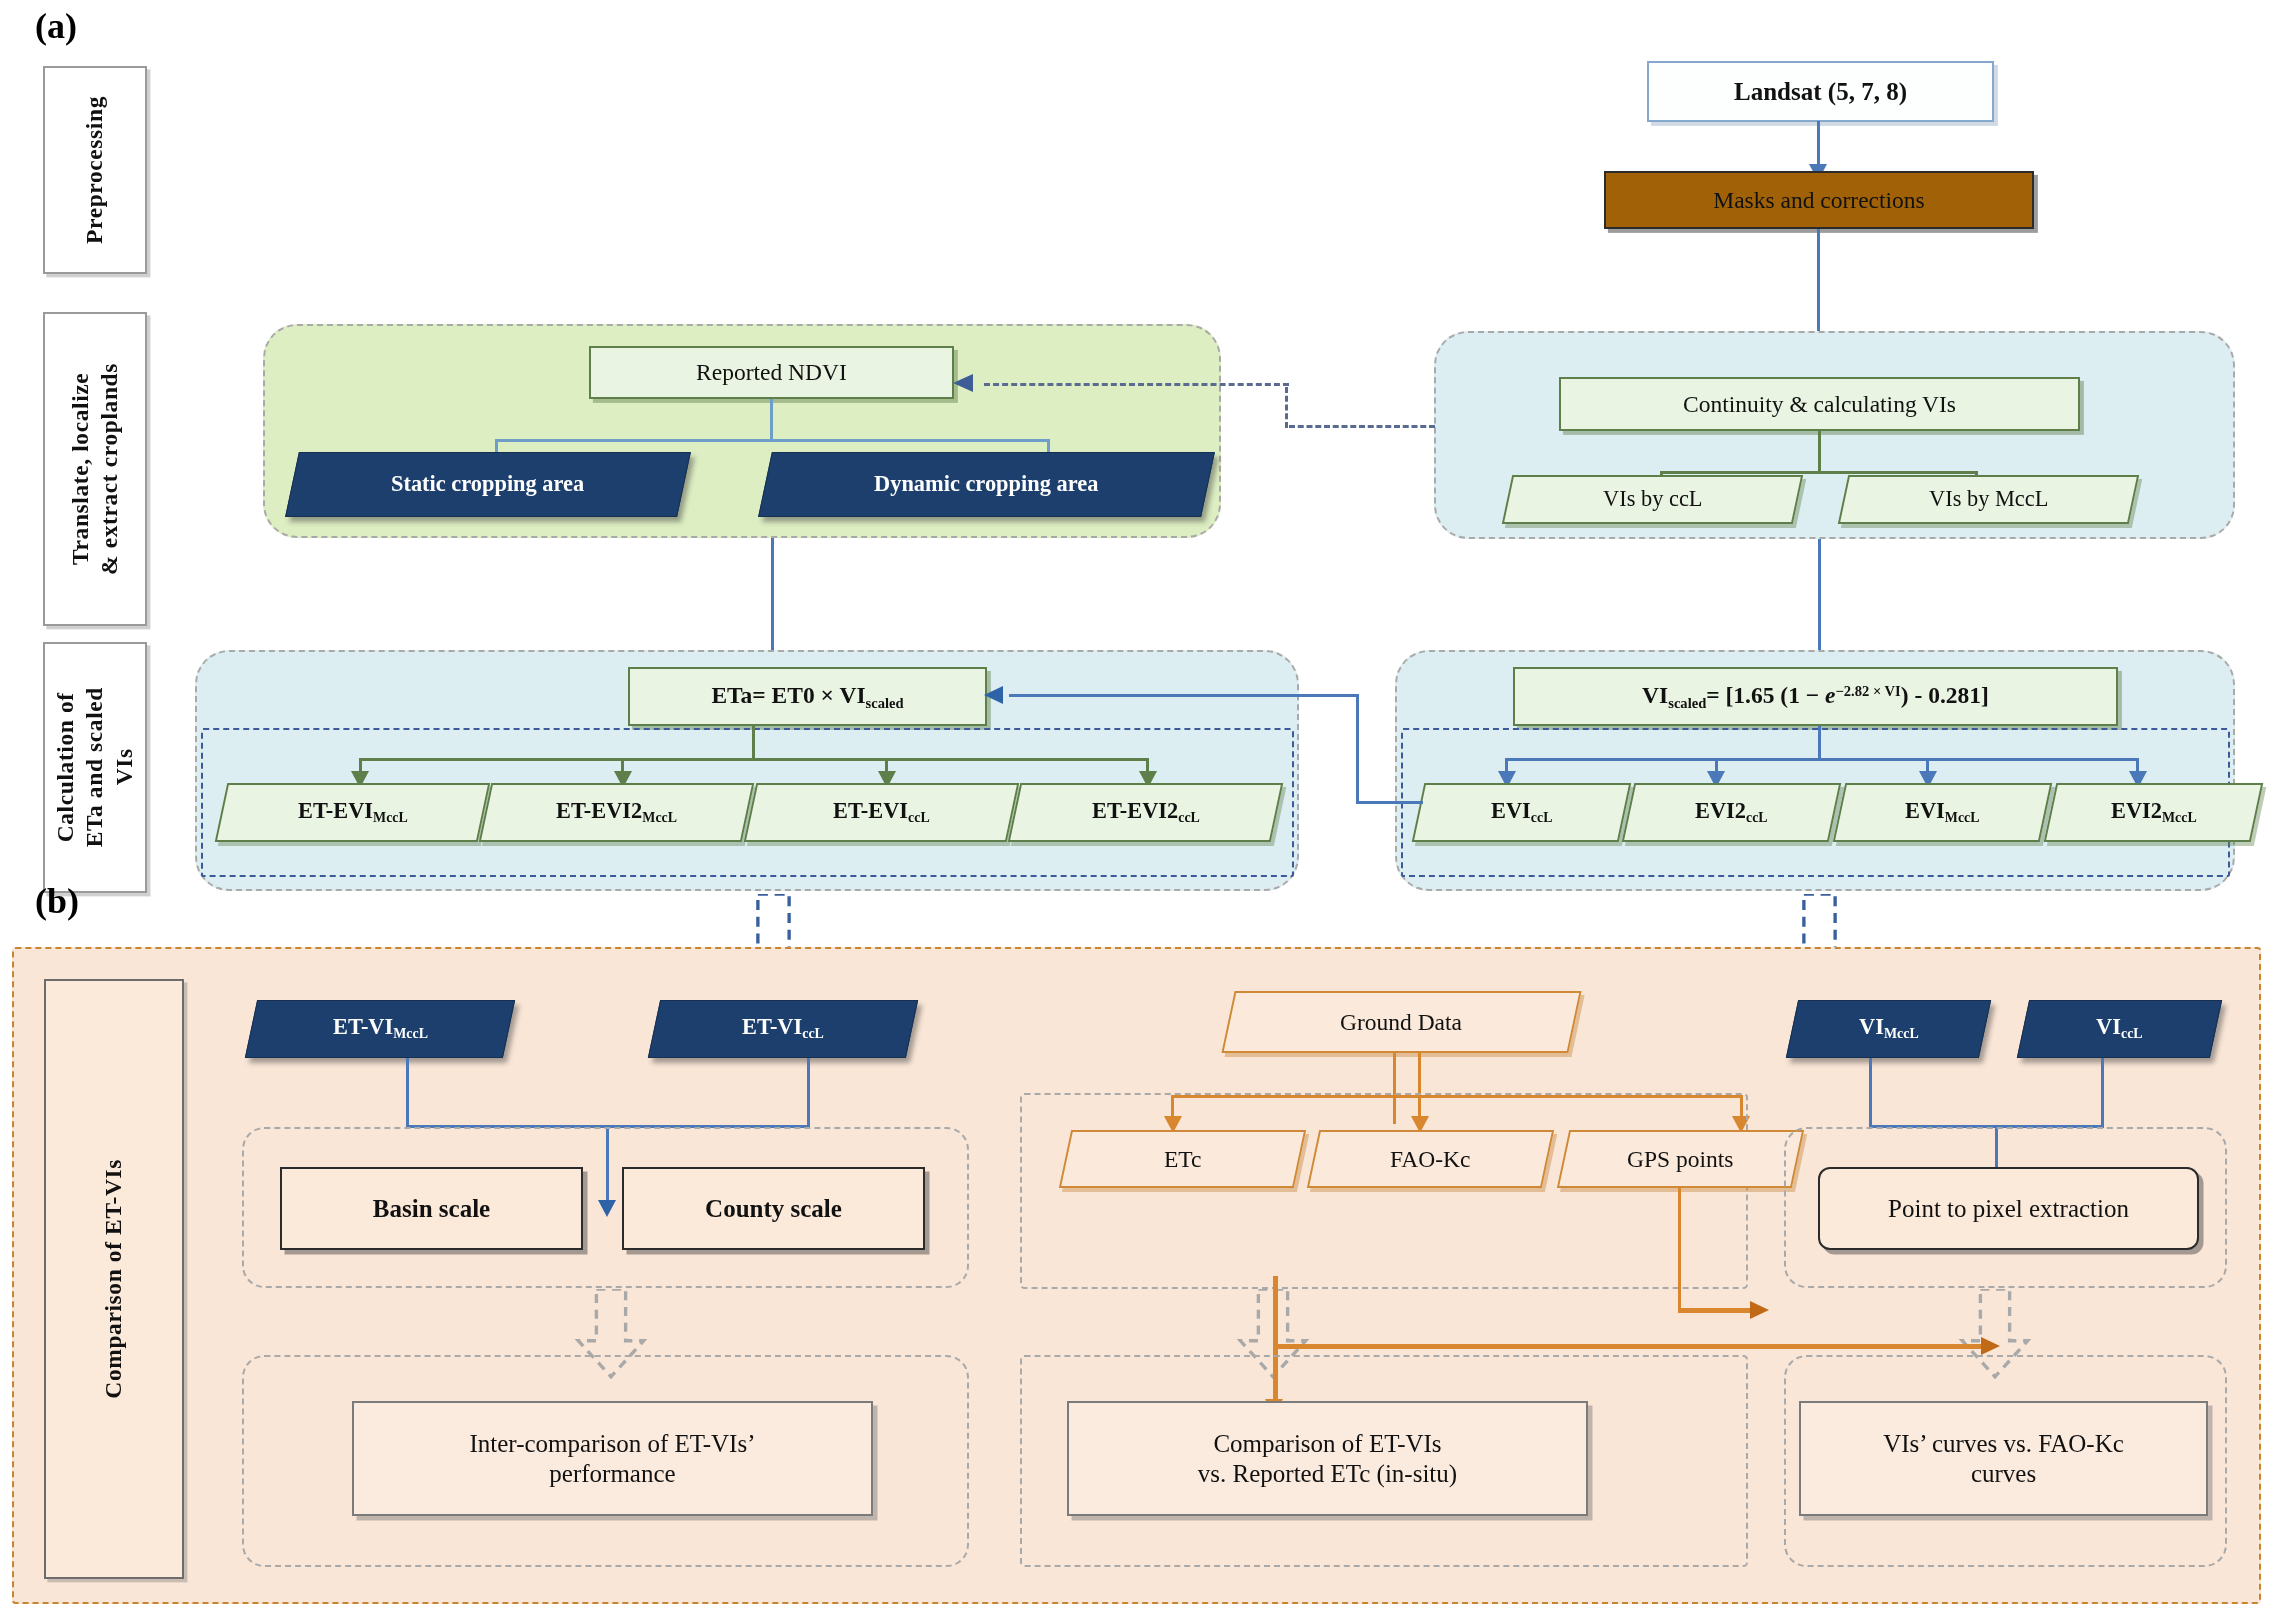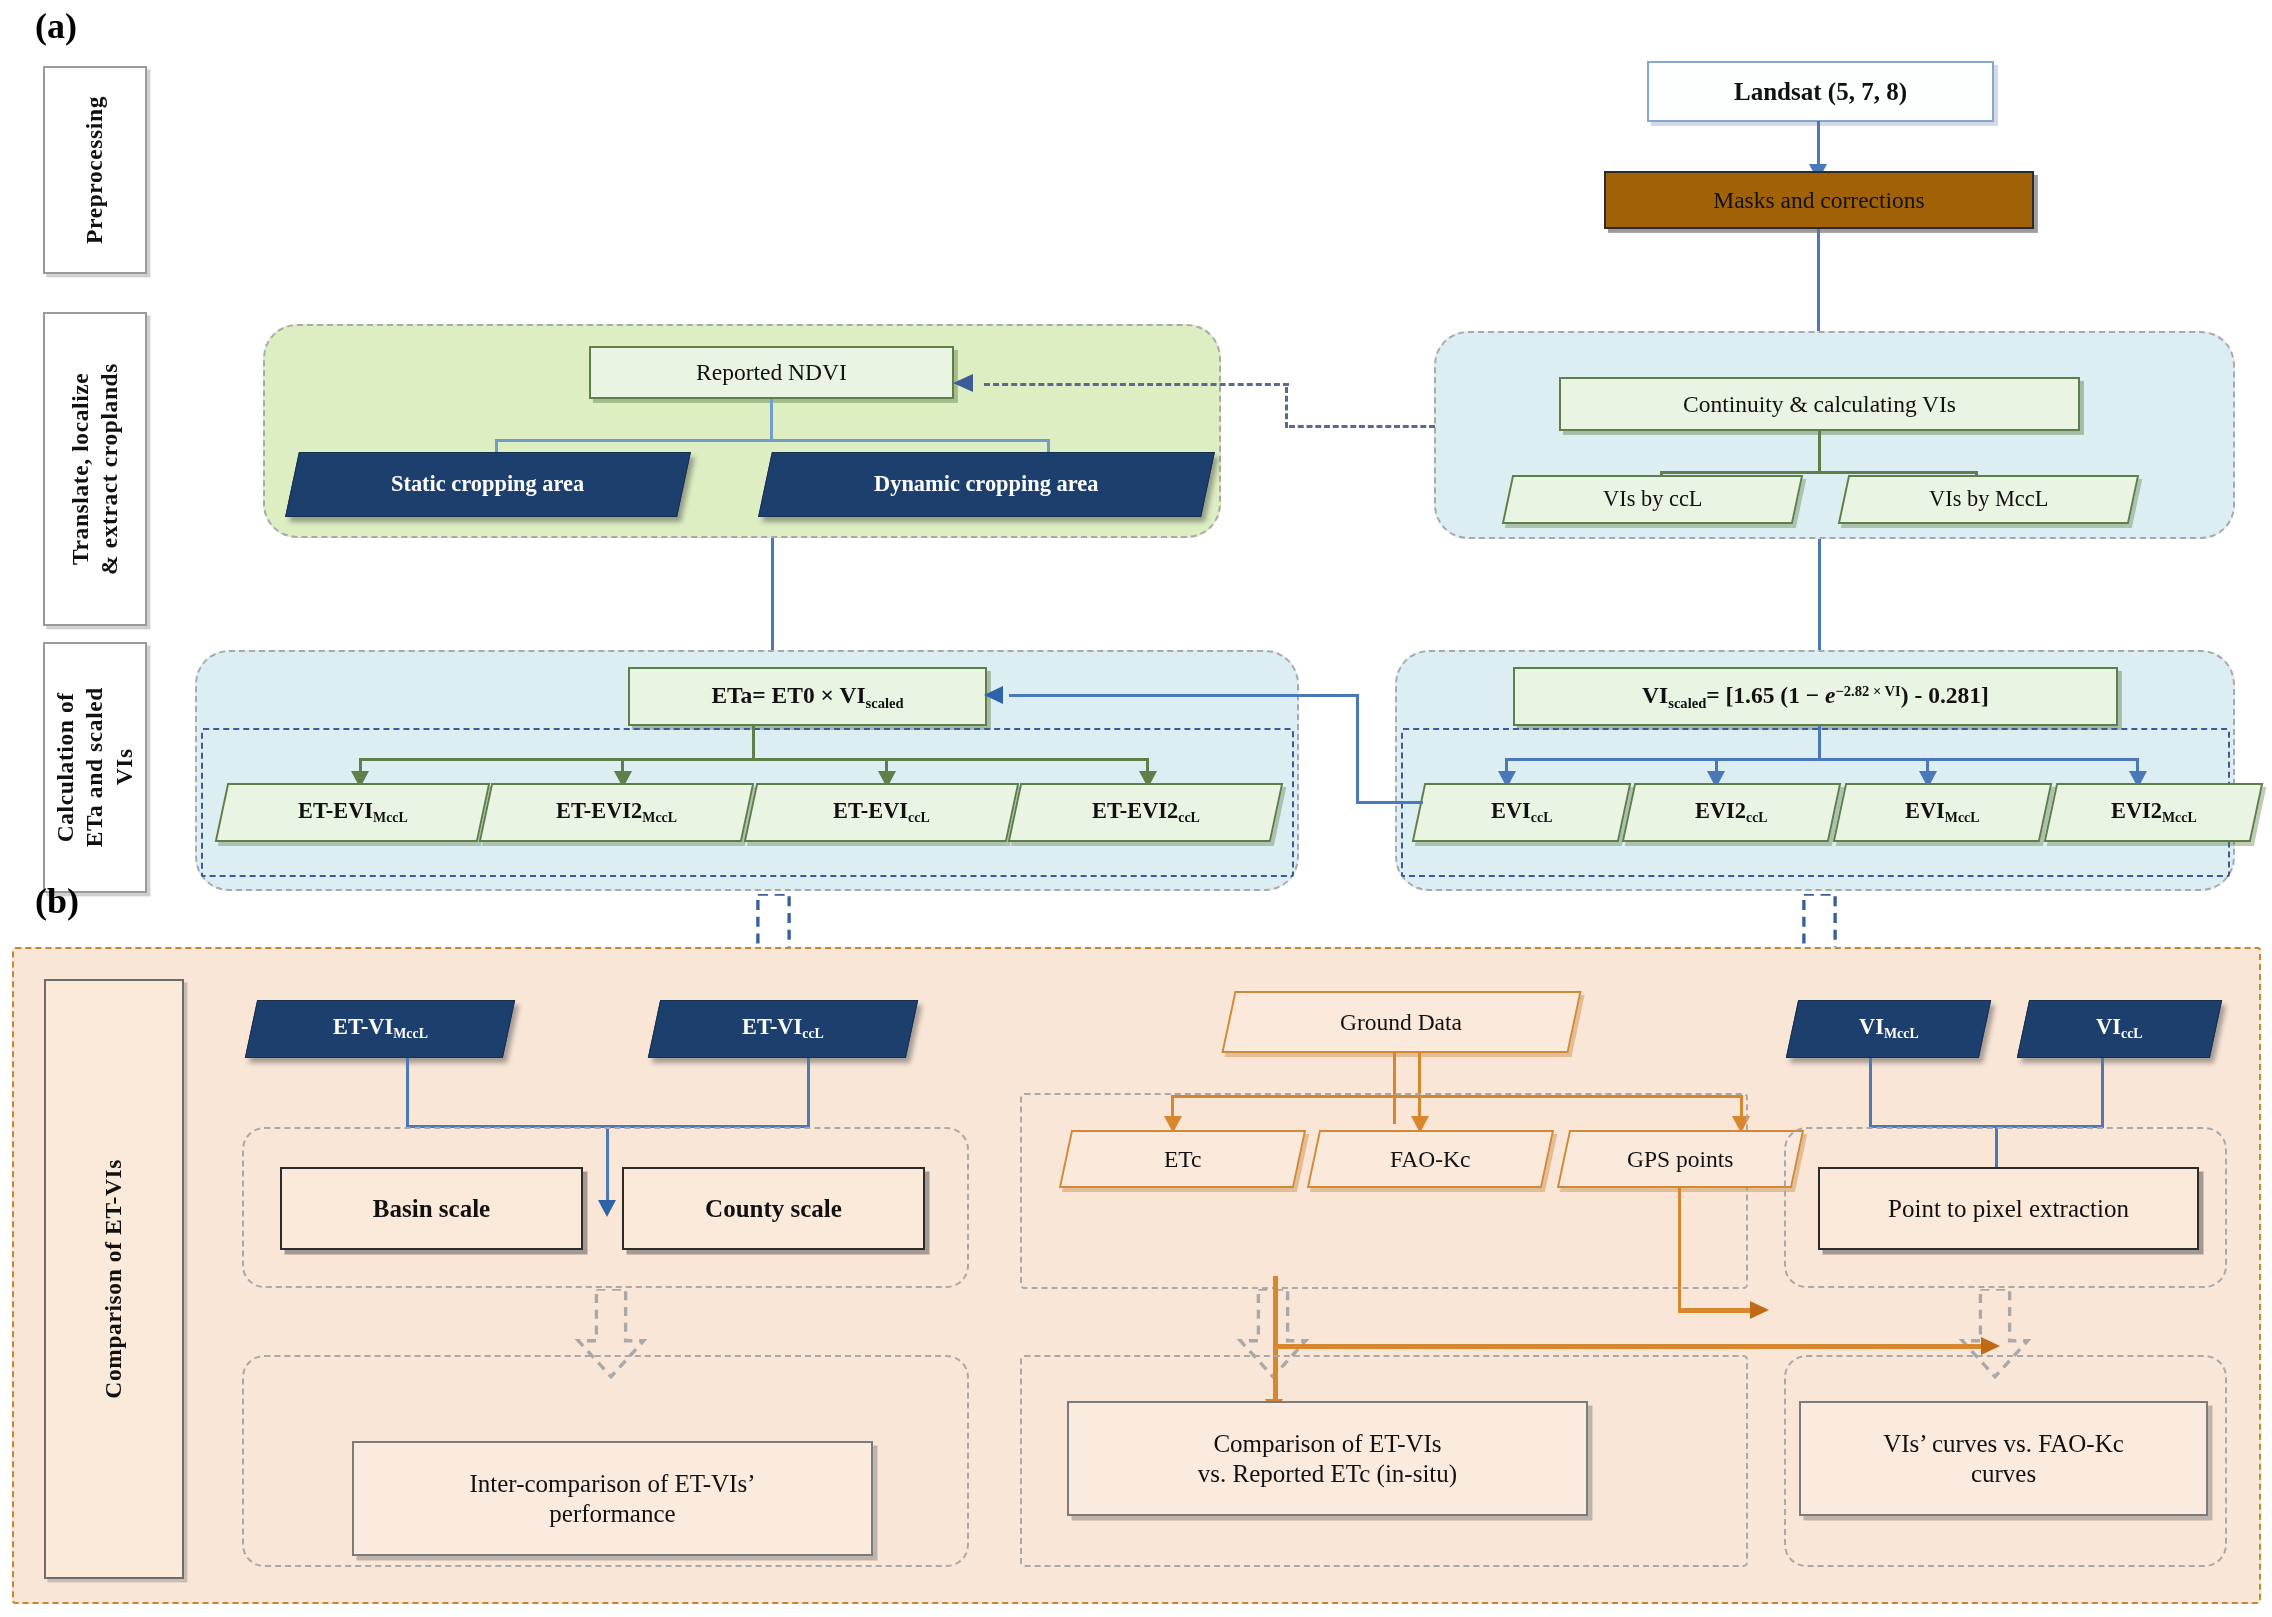--- a/index.html
+++ b/index.html
@@ -327,42 +327,42 @@
     <span class="bold"><span>VI</span><sub>ccL</sub></span>
   </div>
 
   <div class="ln" style="left:1869px;top:1058px;width:2.8px;height:69px;"></div>
   <div class="ln" style="left:2101px;top:1058px;width:2.8px;height:69px;"></div>
   <div class="ln" style="left:1869px;top:1125px;width:235px;height:2.8px;"></div>
   <div class="ln" style="left:1995px;top:1125px;width:2.8px;height:80px;"></div>
   <div class="arrow-d" style="left:1987px;top:1200px;border-top:17px solid #2f63a8;"></div>
 
   <div class="abs inner-dashed-grey" style="left:1784px;top:1127px;width:443px;height:161px;"></div>
-  <div class="abs node node-darkrect" style="left:1818px;top:1167px;width:381px;height:83px;font-size:25px;">
+  <div class="abs node node-darkrect" style="left:1818px;top:1167px;width:381px;height:83px;font-size:25px;border-radius:12px;">
     <span>Point to pixel extraction</span>
   </div>
 
   <svg class="hollow-arrow" style="left:566px;top:1289px;width:90px;height:90px;" viewBox="0 0 160 160">
     <polygon points="54,0 106,0 106,92 138,92 80,156 22,92 54,92" fill="#fae6d7" stroke="#a9a9a9" stroke-width="6" stroke-dasharray="16 12"></polygon>
   </svg>
   <svg class="hollow-arrow" style="left:1228px;top:1289px;width:90px;height:90px;" viewBox="0 0 160 160">
     <polygon points="54,0 106,0 106,92 138,92 80,156 22,92 54,92" fill="#fae6d7" stroke="#a9a9a9" stroke-width="6" stroke-dasharray="16 12"></polygon>
   </svg>
   <svg class="hollow-arrow" style="left:1950px;top:1289px;width:90px;height:90px;" viewBox="0 0 160 160">
     <polygon points="54,0 106,0 106,92 138,92 80,156 22,92 54,92" fill="#fae6d7" stroke="#a9a9a9" stroke-width="6" stroke-dasharray="16 12"></polygon>
   </svg>
 
   <div class="ln-orange" style="left:1273px;top:1276px;width:4.5px;height:69px;"></div>
   <div class="ln-orange" style="left:1273px;top:1344px;width:717px;height:4.5px;"></div>
   <div class="ln-orange" style="left:1273px;top:1344px;width:4.5px;height:63px;"></div>
   <div class="arrow-d" style="left:1265px;top:1399px;border-top:19px solid #d8872f;"></div>
   <div class="arrow-r" style="left:1981px;top:1337px;border-left:19px solid #c06a18;"></div>
 
   <div class="abs inner-dashed-grey" style="left:242px;top:1355px;width:727px;height:212px;"></div>
-  <div class="abs node node-greyrect" style="left:352px;top:1401px;width:521px;height:115px;font-size:25px;margin-top:40px;">
+  <div class="abs node node-greyrect" style="left:352px;top:1401px;width:521px;height:115px;font-size:25px;">
     <span style="white-space:pre-line;">Inter-comparison of ET-VIs’
 performance</span>
   </div>
 
   <div class="abs inner-dashed-grey" style="left:1020px;top:1355px;width:728px;height:212px;border-radius:4.5px;"></div>
   <div class="abs node node-greyrect" style="left:1067px;top:1401px;width:521px;height:115px;font-size:25px;">
     <span style="white-space:pre-line;">Comparison of ET-VIs
 vs. Reported ETc (in-situ)</span>
   </div>
 

